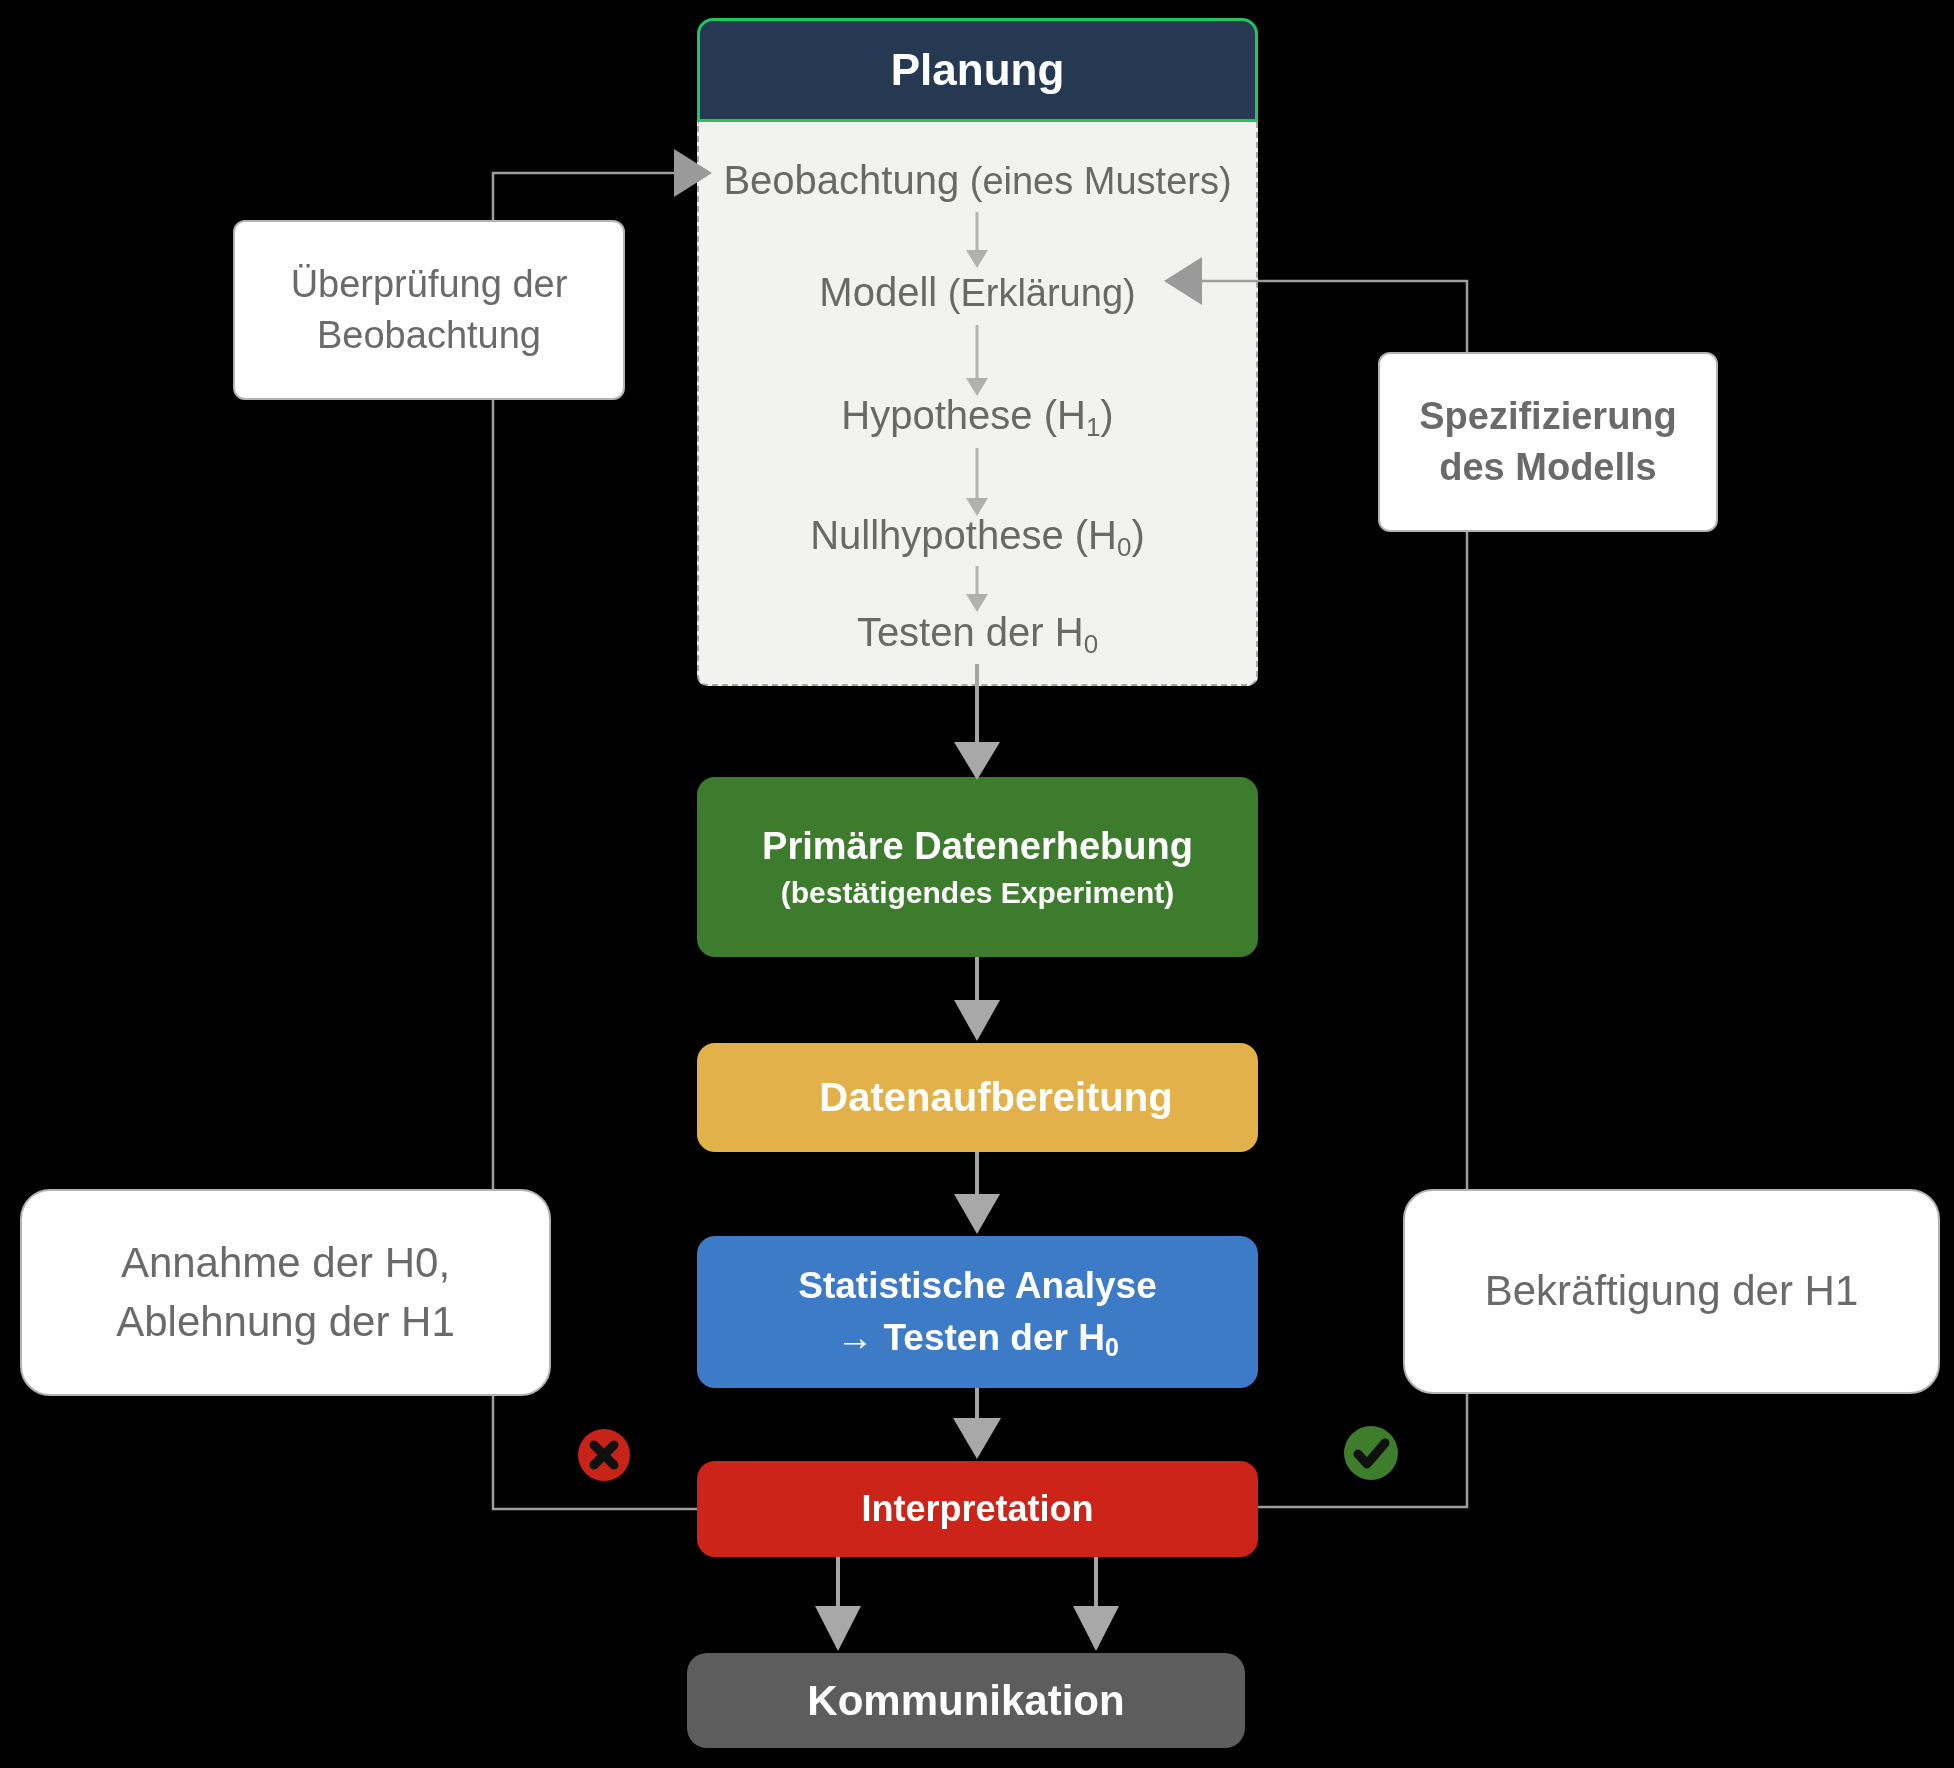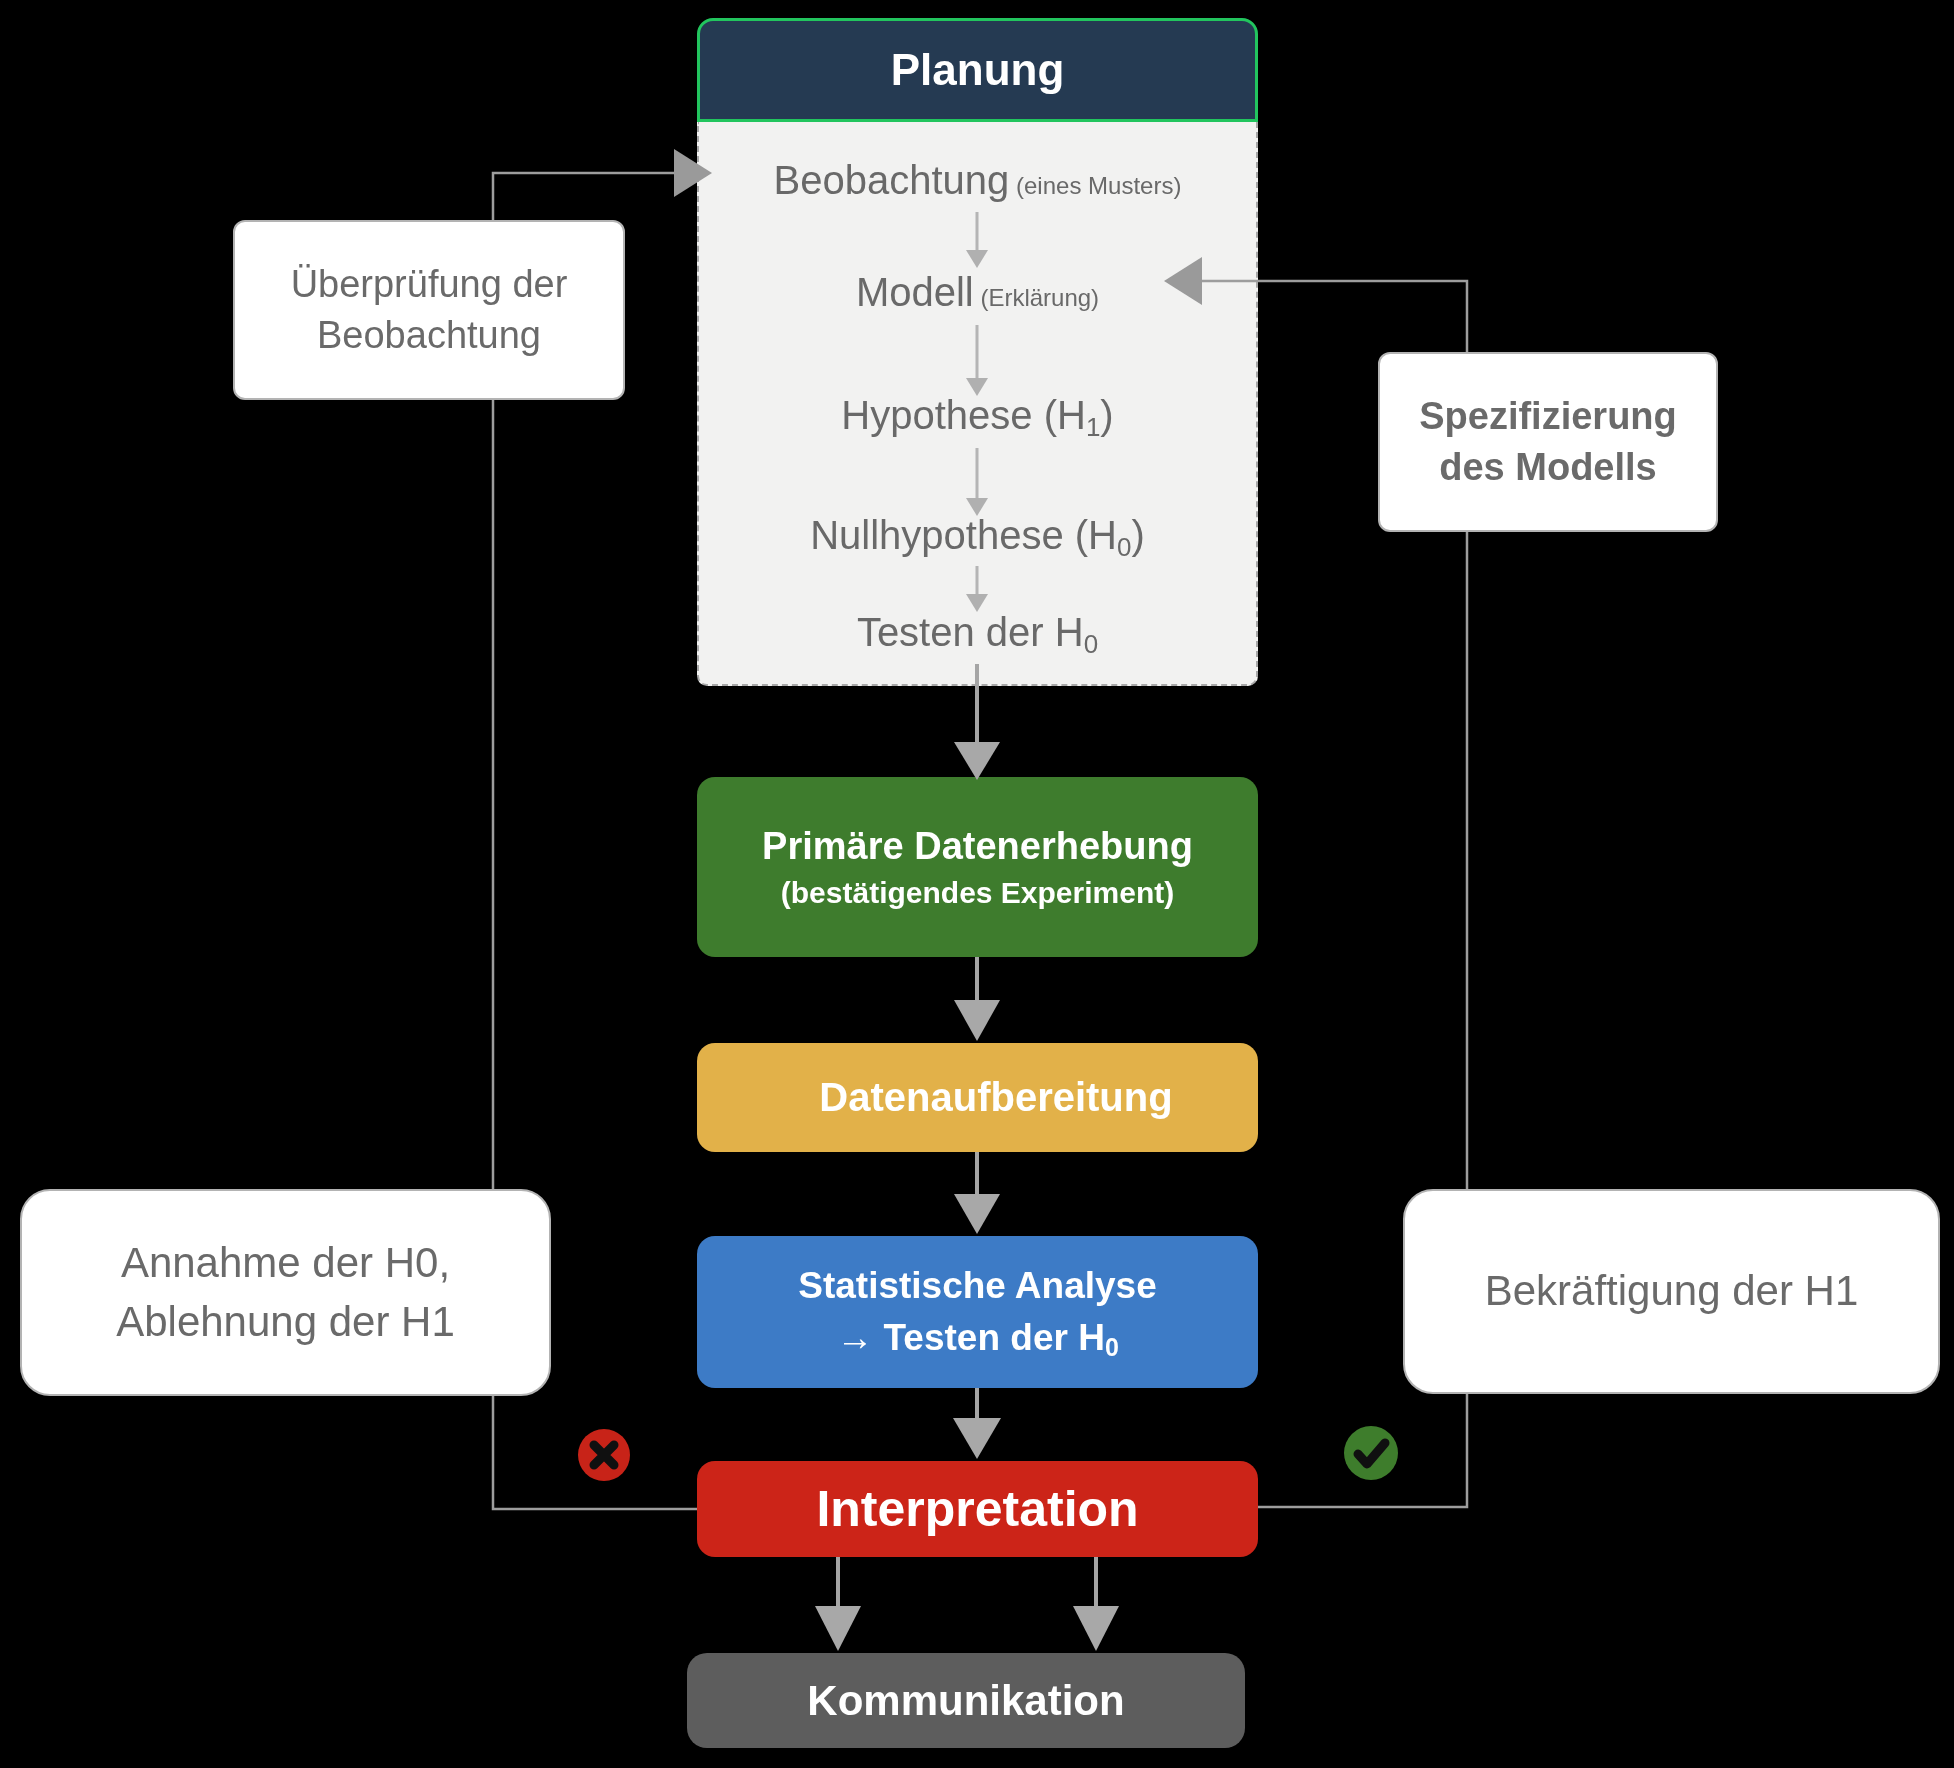--- a/index.html
+++ b/index.html
@@ -13,34 +13,34 @@
     display:flex;align-items:center;justify-content:center;
     color:#fff;font-size:44px;font-weight:bold;z-index:2;}
 
   
   .plan-panel{left:697px;top:122px;width:561px;height:564px;box-sizing:border-box;
     background:#f2f2f1;border:2px dashed #a8a8a8;border-top:none;
     border-radius:0 0 10px 10px;z-index:2;}
   .step{position:absolute;left:0;width:100%;height:48px;line-height:48px;
     text-align:center;color:#696969;white-space:nowrap;}
   .step .sm{font-size:40px;}
-  .step .sn{font-size:24px;margin-top:12px;}
+  .step .sn{font-size:38px;margin-top:12px;}
   .step sub{font-size:26px;vertical-align:-7px;line-height:0;}
 
   
   .flow-box{left:697px;width:561px;box-sizing:border-box;border-radius:18px;
     display:flex;flex-direction:column;align-items:center;justify-content:center;
     color:#fff;font-weight:bold;text-align:center;z-index:2;}
   .box-green{top:777px;height:180px;background:#3e7c2d;}
   .box-green .l1{font-size:38px;}
   .box-green .l2{font-size:30px;margin-top:8px;}
   .box-yellow{top:1043px;height:109px;background:#e2b149;font-size:40px;padding-left:37px;}
   .box-blue{top:1236px;height:152px;background:#3d7bc6;font-size:37px;line-height:1.4;}
   .box-blue sub{font-size:25px;vertical-align:-6px;line-height:0;}
-  .box-red{top:1461px;height:96px;background:#cc2418;font-size:50px;}
+  .box-red{top:1461px;height:96px;background:#cc2418;font-size:36px;}
   .box-gray{left:687px;top:1653px;width:558px;height:95px;background:#5d5d5d;
     font-size:42px;border-radius:20px;}
 
   
   .callout{background:#fff;border:2px solid #b3b3b3;color:#6a6a6a;box-sizing:border-box;
     display:flex;flex-direction:column;align-items:center;justify-content:center;
     text-align:center;z-index:4;}
   .co-top{font-size:38px;line-height:1.35;border-radius:12px;}
   .co-bottom{font-size:42px;line-height:1.4;border-radius:30px;}
   .co-tl{left:233px;top:220px;width:392px;height:180px;}

